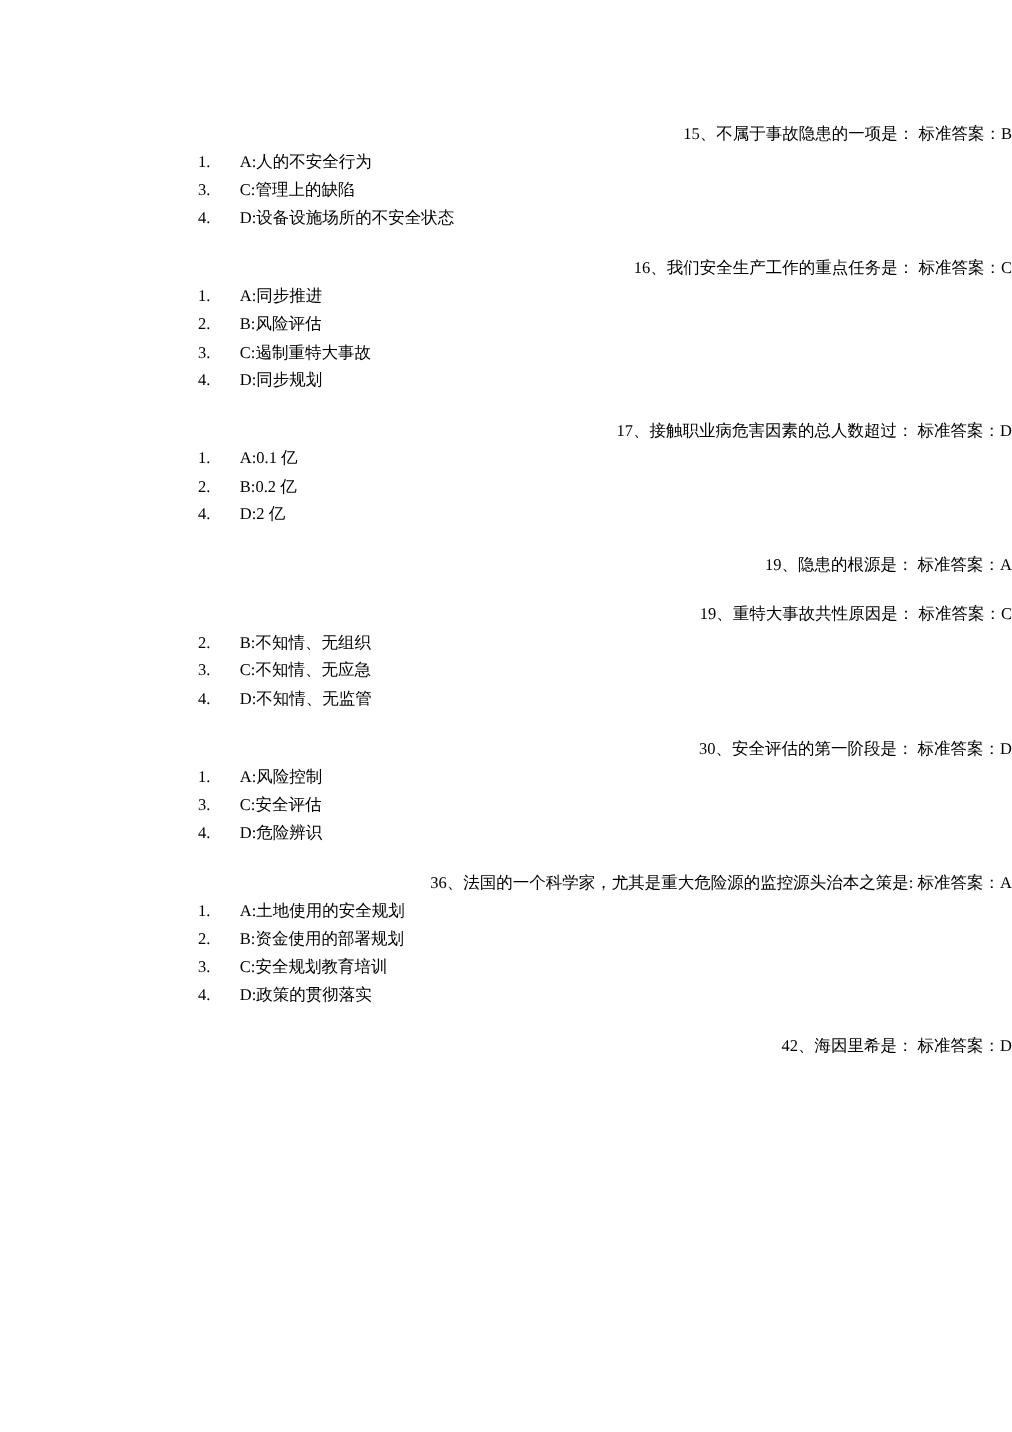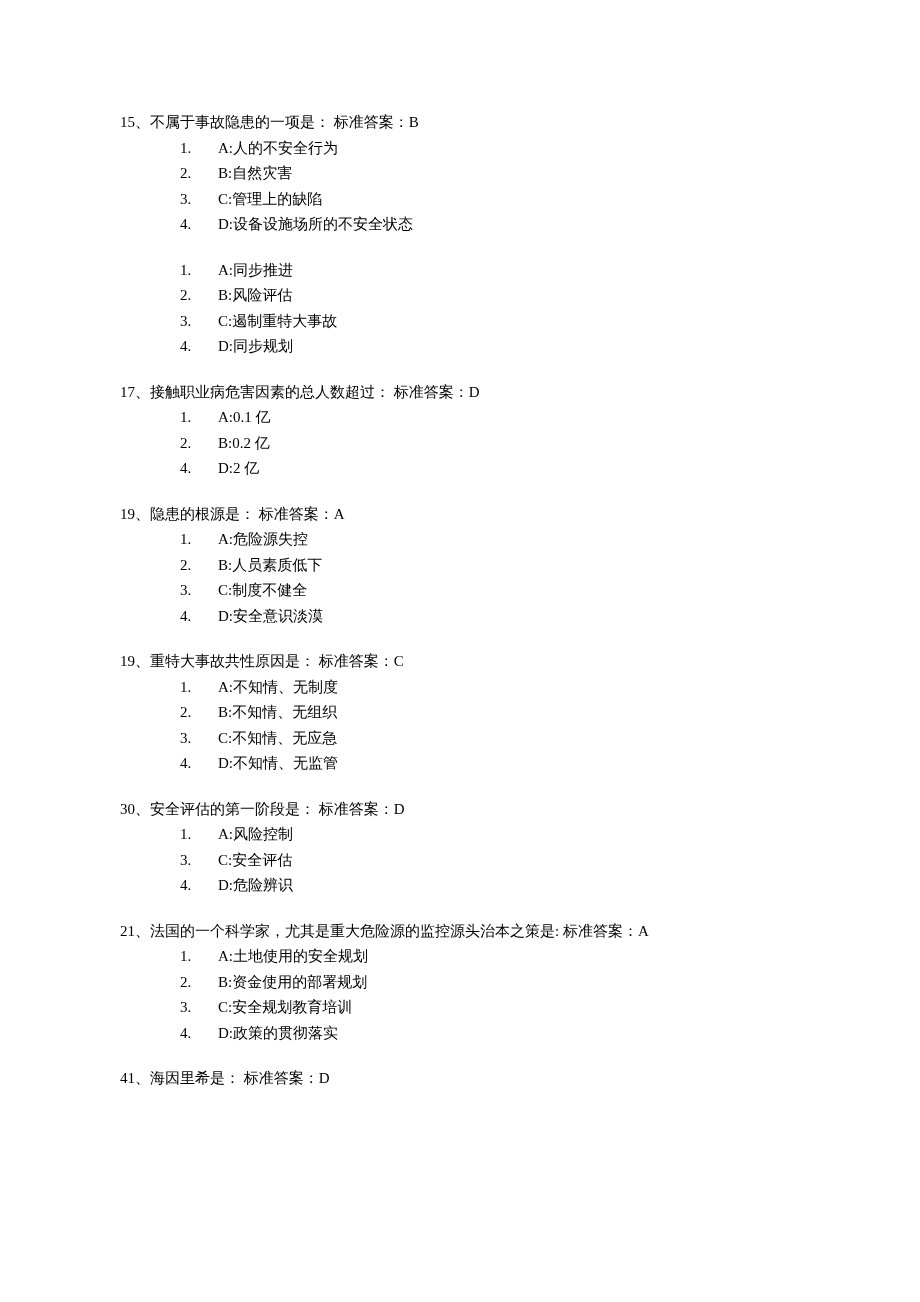--- a/index.html
+++ b/index.html
@@ -14,20 +14,21 @@
       color: #000000;
       line-height: 1.7;
       padding: 110px 0 0 120px;
       width: 920px;
     }
     .question-block {
       margin-bottom: 20px;
     }
     .question-text {
       margin-bottom: 0;
+      text-align: right;
     }
     .options {
       padding-left: 60px;
     }
     .option-line {
       display: block;
     }
     .option-num {
       display: inline-block;
       min-width: 18px;
@@ -37,72 +38,65 @@
     }
   </style>
 </head>
 <body>
 
 <div id="content">
     <div class="question-block">
       <div class="question-text"><span>15</span><span>、</span><span>不属于事故隐患的一项是：</span><span> </span><span>标准答案：</span><span>B</span></div>
       <div class="options">
         <div class="option-line"><span class="option-num">1.</span><span class="option-content">A:人的不安全行为</span></div>
-        <div class="option-line"><span class="option-num">2.</span><span class="option-content">B:自然灾害</span></div>
         <div class="option-line"><span class="option-num">3.</span><span class="option-content">C:管理上的缺陷</span></div>
         <div class="option-line"><span class="option-num">4.</span><span class="option-content">D:设备设施场所的不安全状态</span></div>
       </div>
     </div>
     <div class="question-block">
+      <div class="question-text"><span>16</span><span>、</span><span>我们安全生产工作的重点任务是：</span><span> </span><span>标准答案：</span><span>C</span></div>
       <div class="options">
         <div class="option-line"><span class="option-num">1.</span><span class="option-content">A:同步推进</span></div>
         <div class="option-line"><span class="option-num">2.</span><span class="option-content">B:风险评估</span></div>
         <div class="option-line"><span class="option-num">3.</span><span class="option-content">C:遏制重特大事故</span></div>
         <div class="option-line"><span class="option-num">4.</span><span class="option-content">D:同步规划</span></div>
       </div>
     </div>
     <div class="question-block">
       <div class="question-text"><span>17</span><span>、</span><span>接触职业病危害因素的总人数超过：</span><span> </span><span>标准答案：</span><span>D</span></div>
       <div class="options">
         <div class="option-line"><span class="option-num">1.</span><span class="option-content">A:0.1 亿</span></div>
         <div class="option-line"><span class="option-num">2.</span><span class="option-content">B:0.2 亿</span></div>
         <div class="option-line"><span class="option-num">4.</span><span class="option-content">D:2 亿</span></div>
       </div>
     </div>
     <div class="question-block">
       <div class="question-text"><span>19</span><span>、</span><span>隐患的根源是：</span><span> </span><span>标准答案：</span><span>A</span></div>
-      <div class="options">
-        <div class="option-line"><span class="option-num">1.</span><span class="option-content">A:危险源失控</span></div>
-        <div class="option-line"><span class="option-num">2.</span><span class="option-content">B:人员素质低下</span></div>
-        <div class="option-line"><span class="option-num">3.</span><span class="option-content">C:制度不健全</span></div>
-        <div class="option-line"><span class="option-num">4.</span><span class="option-content">D:安全意识淡漠</span></div>
-      </div>
     </div>
     <div class="question-block">
       <div class="question-text"><span>19</span><span>、</span><span>重特大事故共性原因是：</span><span> </span><span>标准答案：</span><span>C</span></div>
       <div class="options">
-        <div class="option-line"><span class="option-num">1.</span><span class="option-content">A:不知情、无制度</span></div>
         <div class="option-line"><span class="option-num">2.</span><span class="option-content">B:不知情、无组织</span></div>
         <div class="option-line"><span class="option-num">3.</span><span class="option-content">C:不知情、无应急</span></div>
         <div class="option-line"><span class="option-num">4.</span><span class="option-content">D:不知情、无监管</span></div>
       </div>
     </div>
     <div class="question-block">
       <div class="question-text"><span>30</span><span>、</span><span>安全评估的第一阶段是：</span><span> </span><span>标准答案：</span><span>D</span></div>
       <div class="options">
         <div class="option-line"><span class="option-num">1.</span><span class="option-content">A:风险控制</span></div>
         <div class="option-line"><span class="option-num">3.</span><span class="option-content">C:安全评估</span></div>
         <div class="option-line"><span class="option-num">4.</span><span class="option-content">D:危险辨识</span></div>
       </div>
     </div>
     <div class="question-block">
-      <div class="question-text"><span>21</span><span>、</span><span>法国的一个科学家，尤其是重大危险源的监控源头治本之策是:</span><span> </span><span>标准答案：</span><span>A</span></div>
+      <div class="question-text"><span>36</span><span>、</span><span>法国的一个科学家，尤其是重大危险源的监控源头治本之策是:</span><span> </span><span>标准答案：</span><span>A</span></div>
       <div class="options">
         <div class="option-line"><span class="option-num">1.</span><span class="option-content">A:土地使用的安全规划</span></div>
         <div class="option-line"><span class="option-num">2.</span><span class="option-content">B:资金使用的部署规划</span></div>
         <div class="option-line"><span class="option-num">3.</span><span class="option-content">C:安全规划教育培训</span></div>
         <div class="option-line"><span class="option-num">4.</span><span class="option-content">D:政策的贯彻落实</span></div>
       </div>
     </div>
     <div class="question-block">
-      <div class="question-text"><span>41</span><span>、</span><span>海因里希是：</span><span> </span><span>标准答案：</span><span>D</span></div>
+      <div class="question-text"><span>42</span><span>、</span><span>海因里希是：</span><span> </span><span>标准答案：</span><span>D</span></div>
     </div>
   </div>
 
 </body></html>

